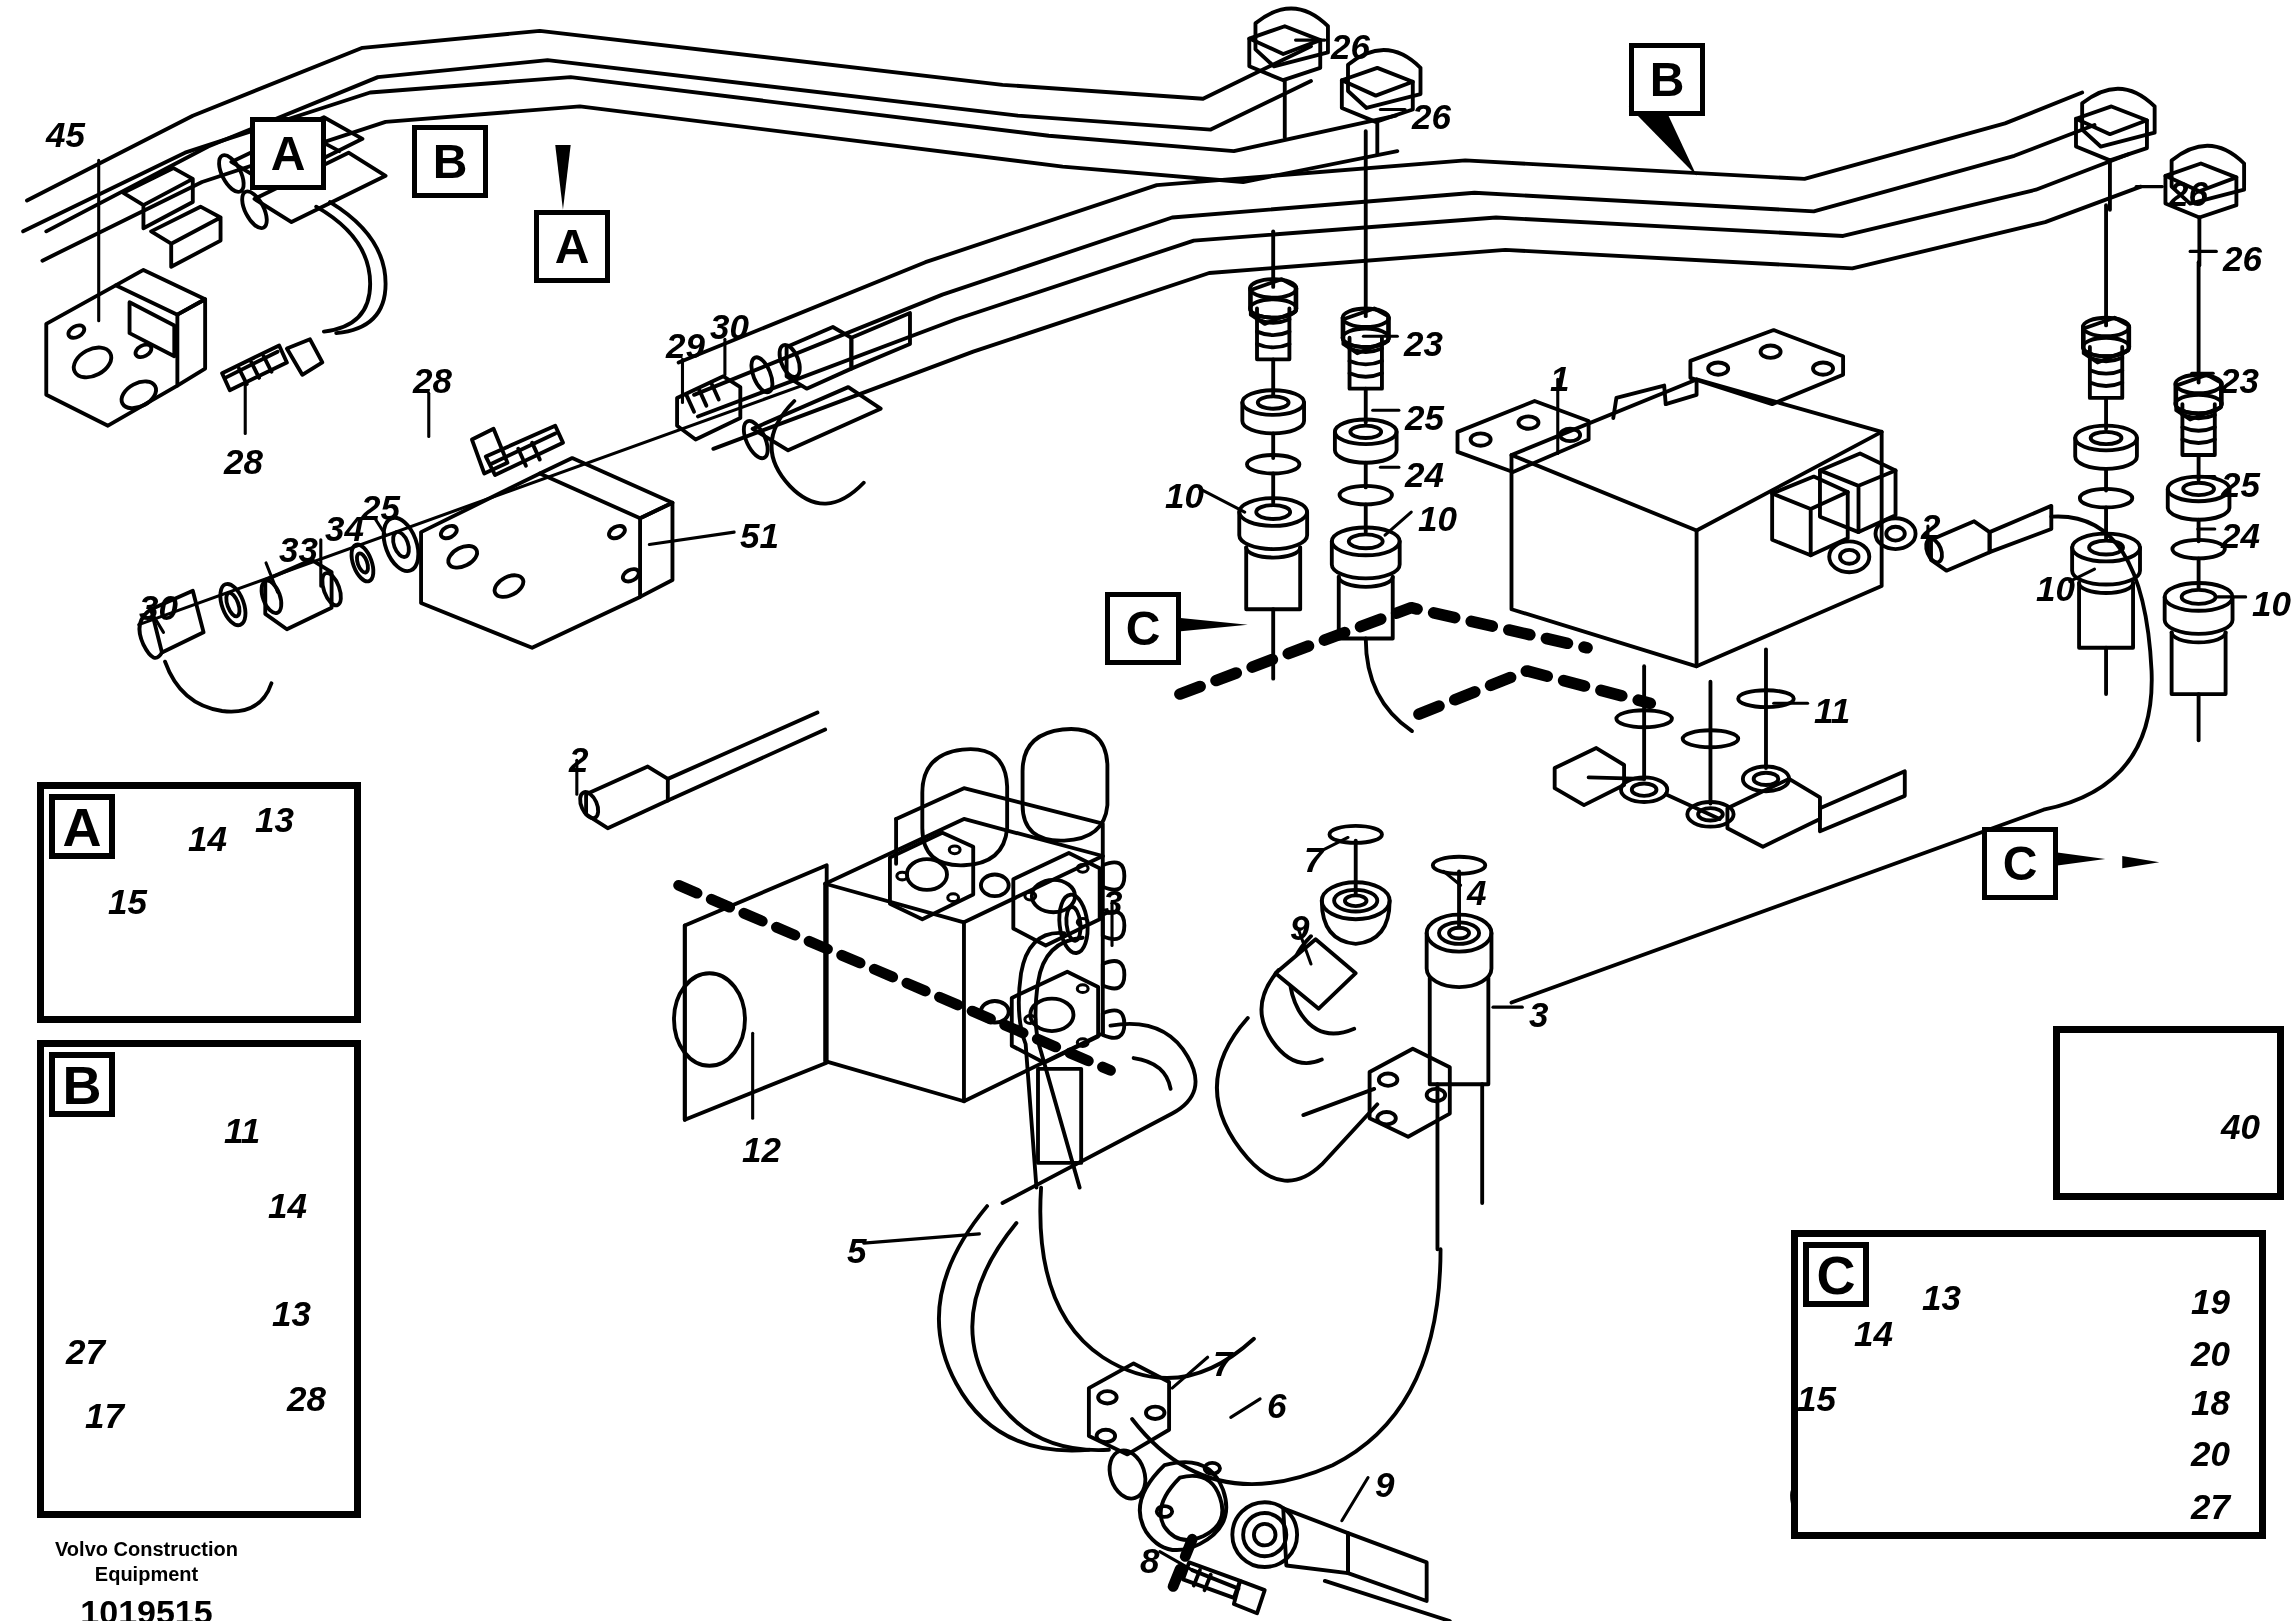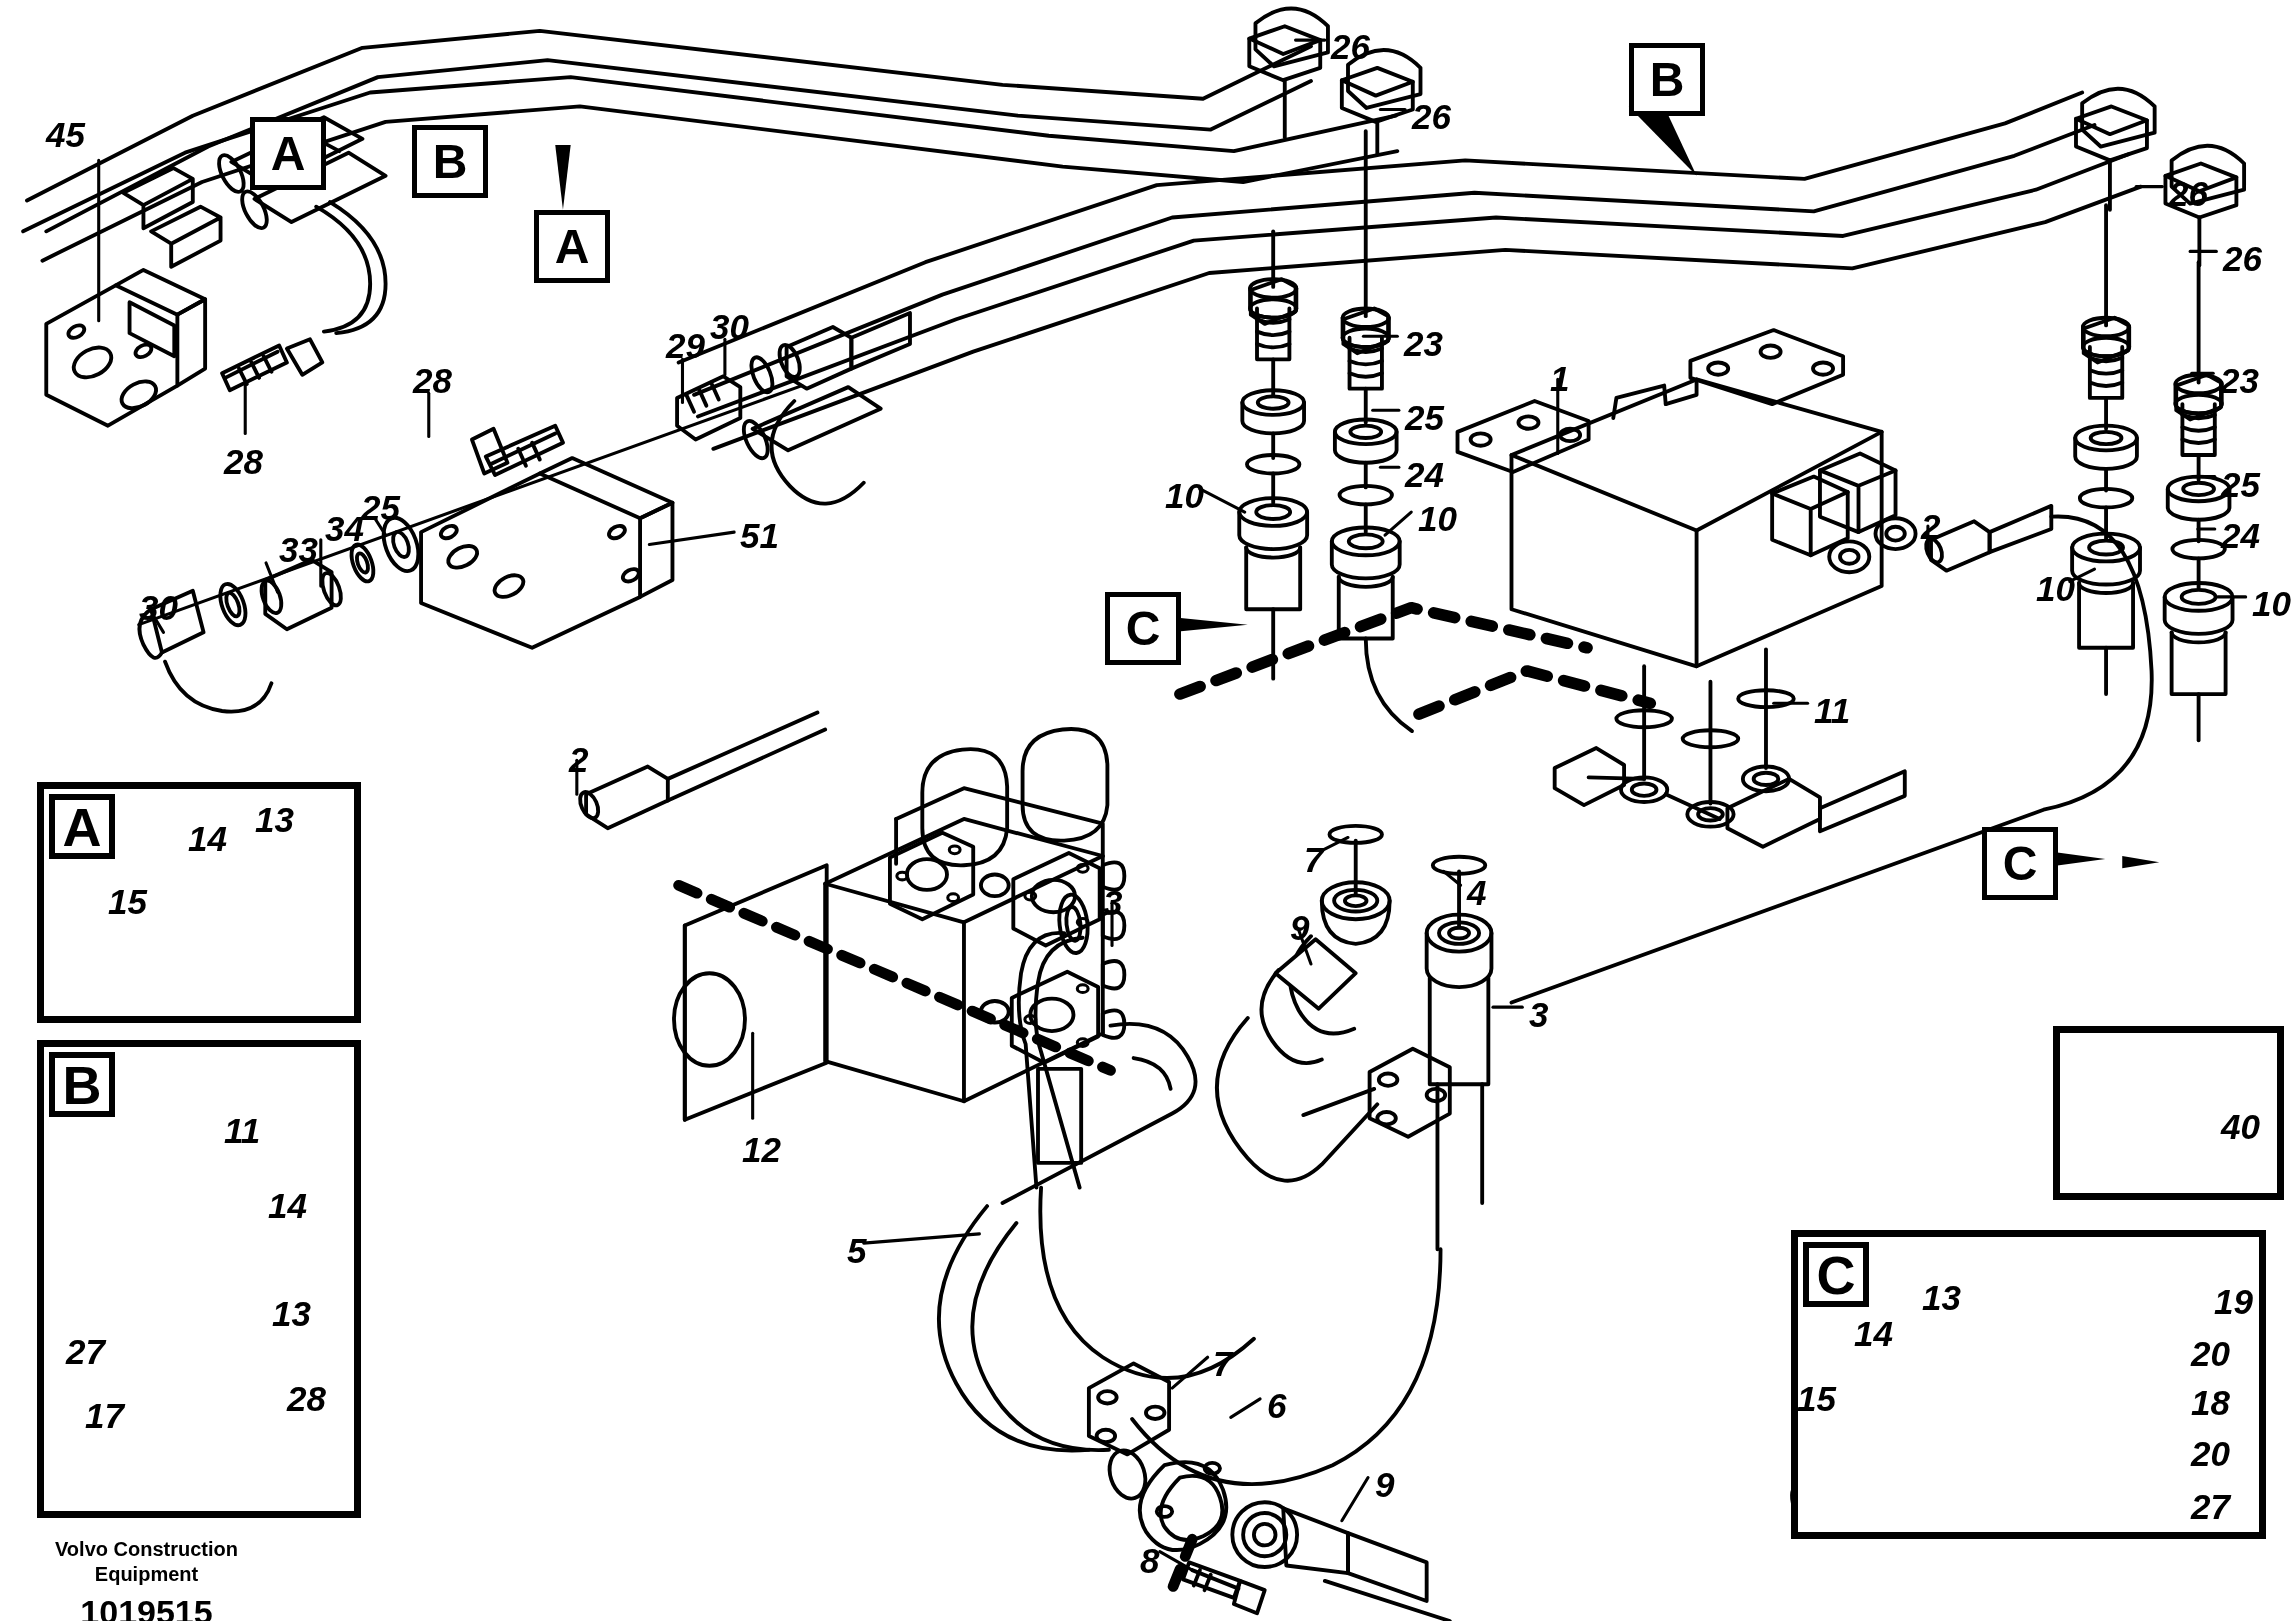--- a/index.html
+++ b/index.html
@@ -690,21 +690,21 @@
       <div class="lbl num" style="left: 255px; top: 802px;">13</div>
       <div class="lbl num" style="left: 224px; top: 1113px;">11</div>
       <div class="lbl num" style="left: 268px; top: 1188px;">14</div>
       <div class="lbl num" style="left: 272px; top: 1296px;">13</div>
       <div class="lbl num" style="left: 66px; top: 1334px;">27</div>
       <div class="lbl num" style="left: 85px; top: 1398px;">17</div>
       <div class="lbl num" style="left: 287px; top: 1381px;">28</div>
       <div class="lbl num" style="left: 1922px; top: 1280px;">13</div>
       <div class="lbl num" style="left: 1854px; top: 1316px;">14</div>
       <div class="lbl num" style="left: 1797px; top: 1381px;">15</div>
-      <div class="lbl num" style="left: 2191px; top: 1284px; margin-left: 23px;">19</div>
+      <div class="lbl num" style="left: 2191px; top: 1284px;">19</div>
       <div class="lbl num" style="left: 2191px; top: 1336px;">20</div>
       <div class="lbl num" style="left: 2191px; top: 1385px;">18</div>
       <div class="lbl num" style="left: 2191px; top: 1436px;">20</div>
       <div class="lbl num" style="left: 2191px; top: 1489px;">27</div>
     </div>
 
   <div class="brand" style="left:23px;top:1537px;width:247px;">
     <div class="b1">Volvo Construction</div>
     <div class="b1">Equipment</div>
     <div class="b2">1019515</div>

